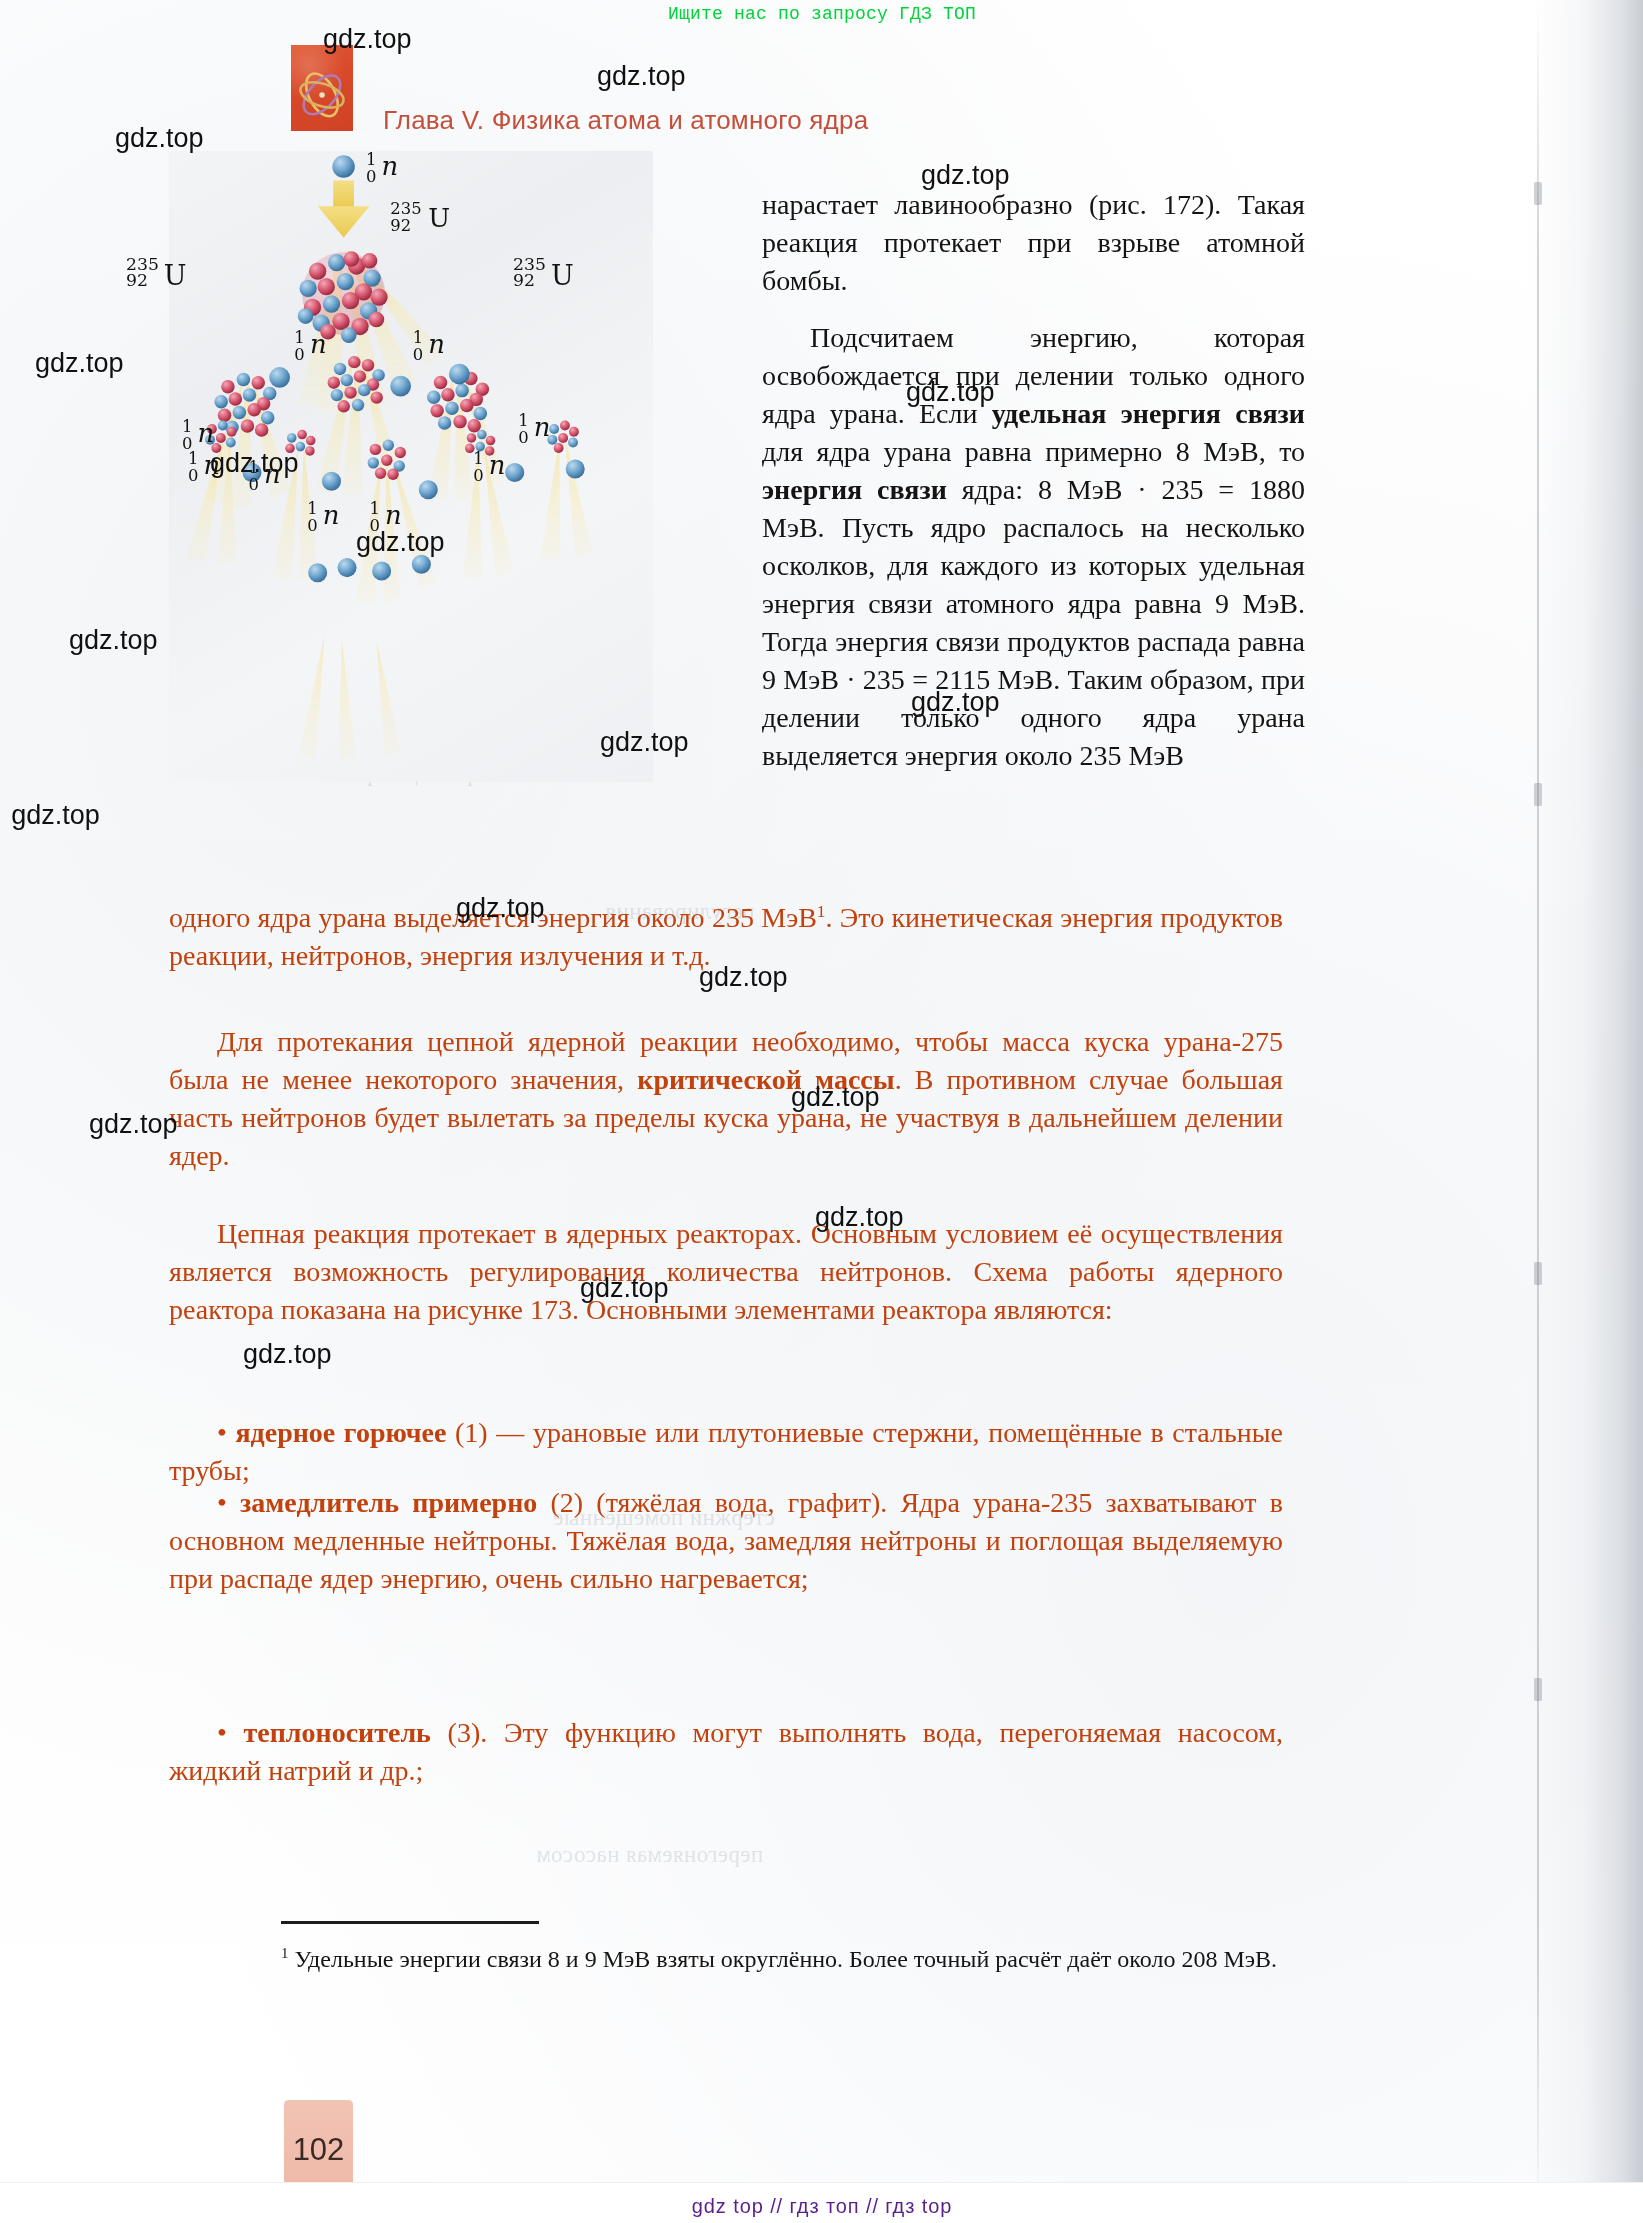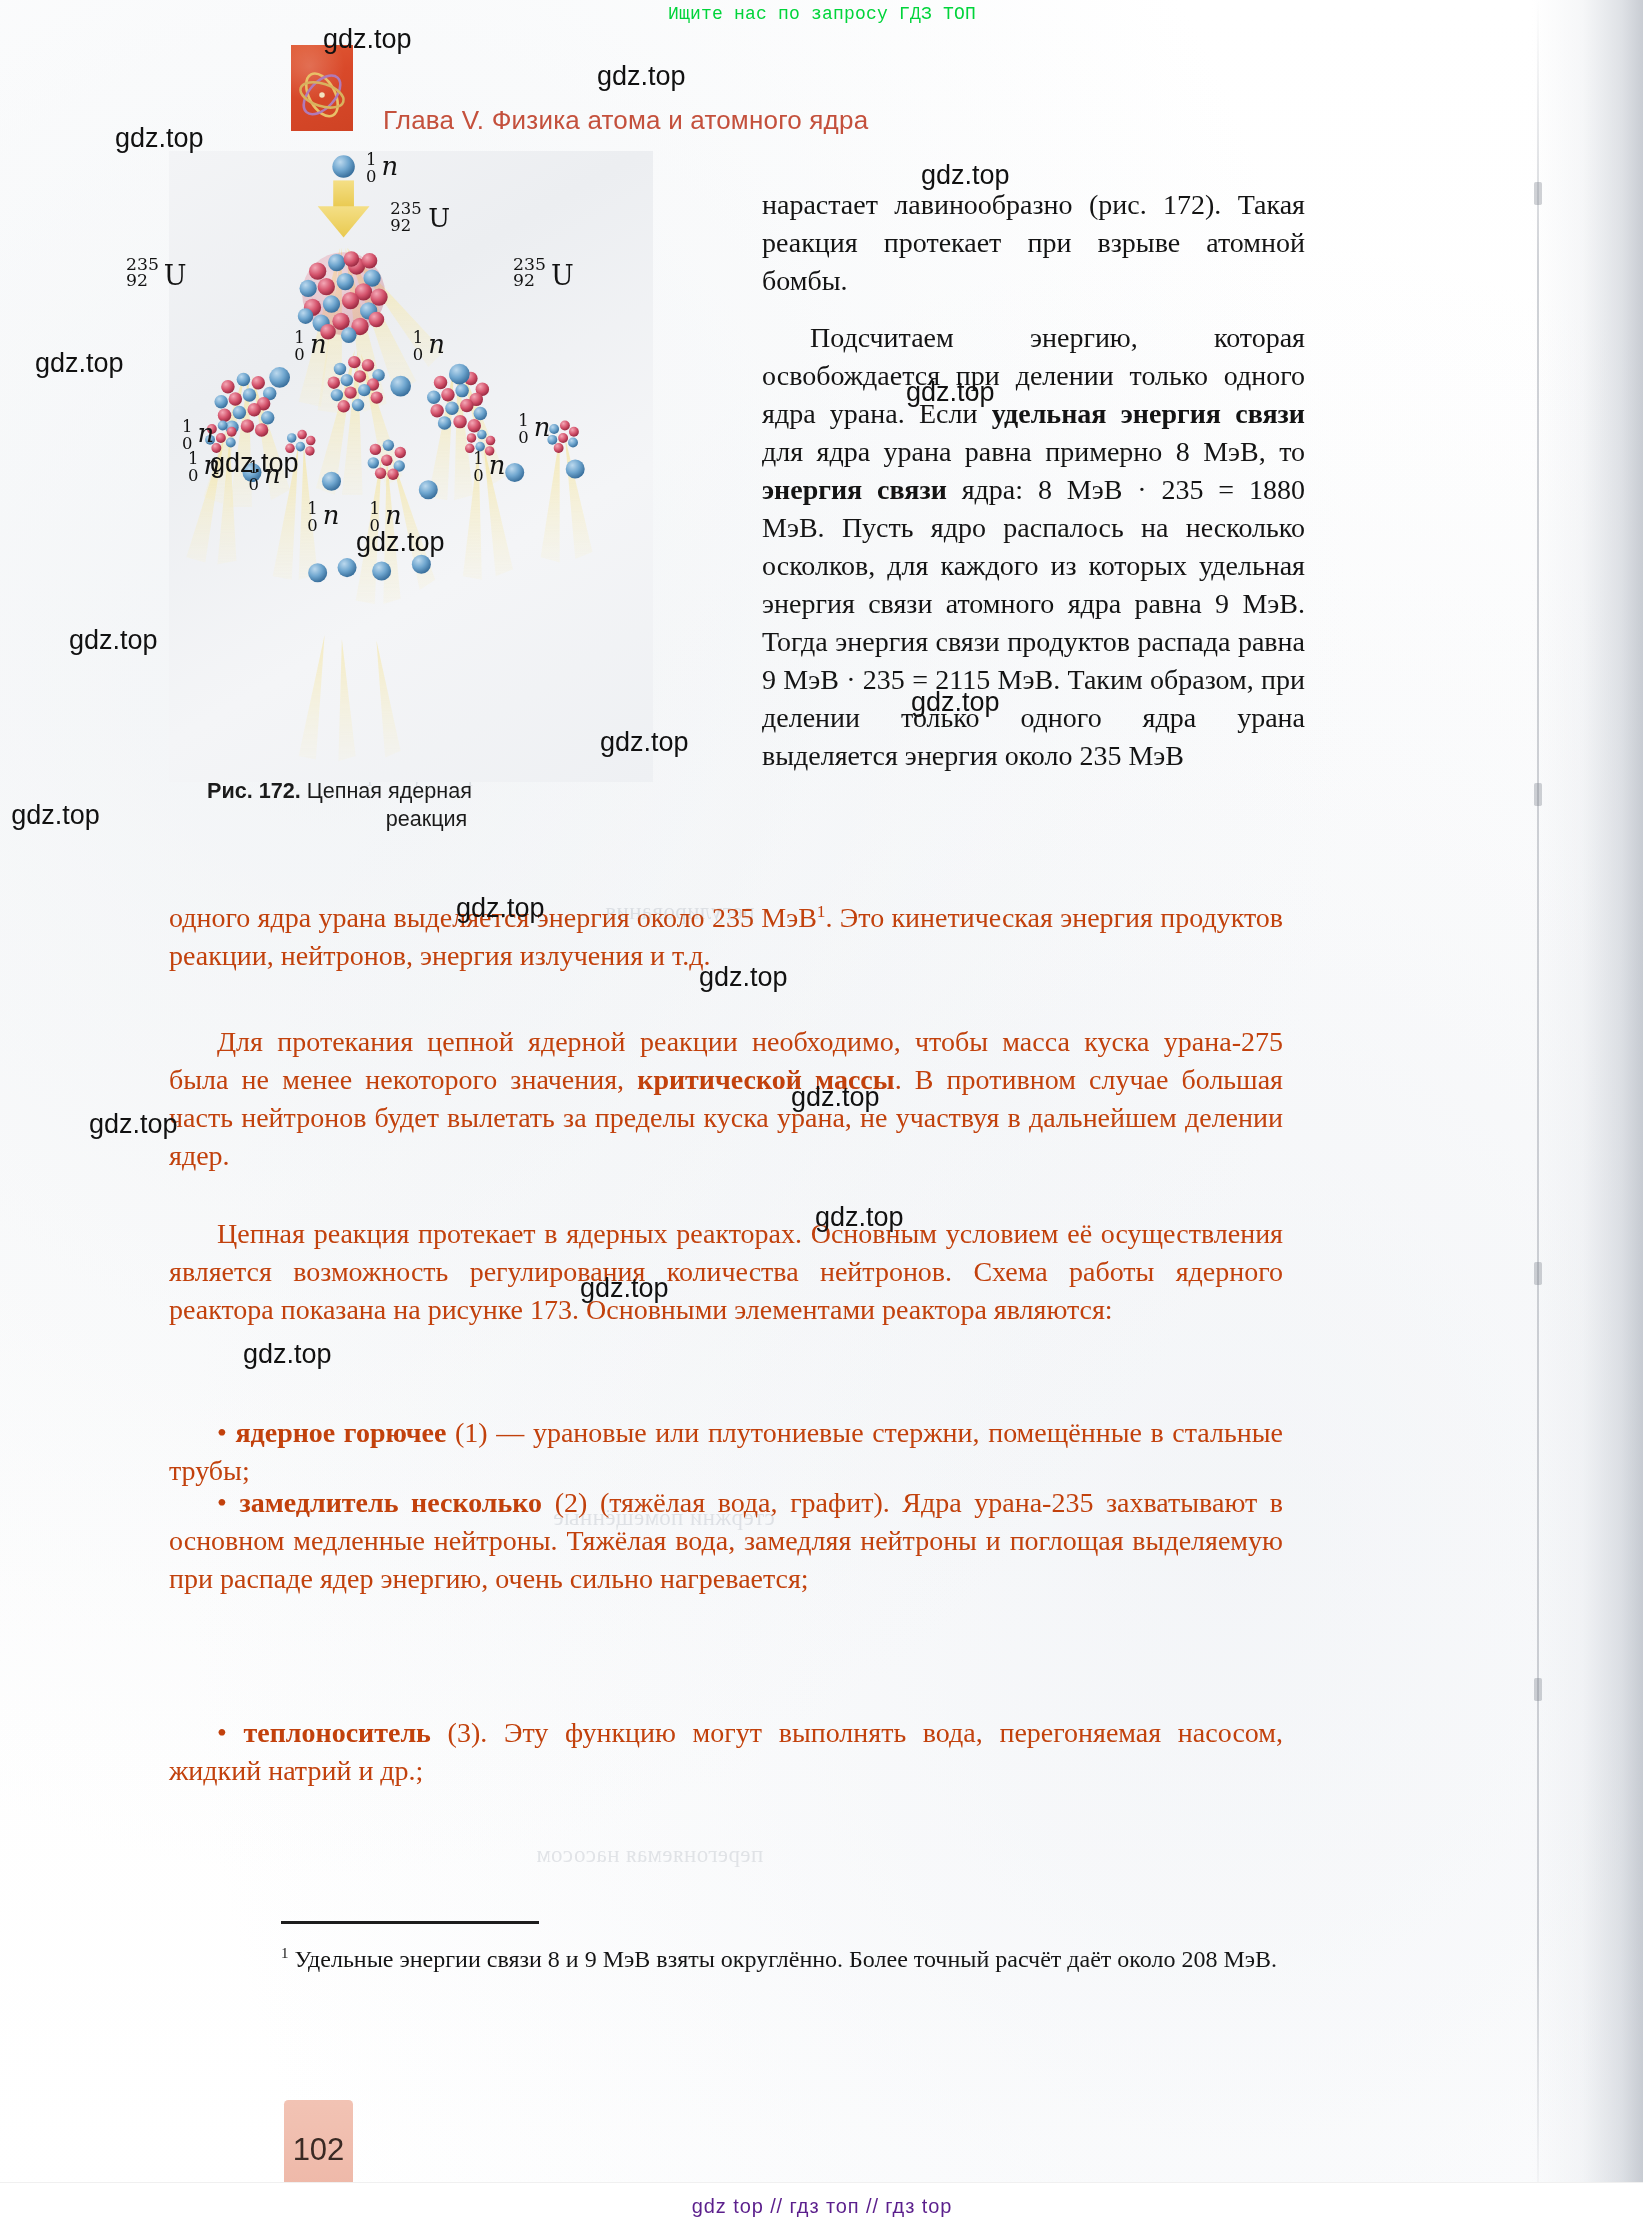--- a/index.html
+++ b/index.html
@@ -419,25 +419,20 @@
       <span>235</span><br><span>92</span>
     </div>
     <div style="position:absolute;left:-5.2px;top:109px;font-family:'DejaVu Serif',serif;font-size:27px;color:#131313;">U</div>
 
     <div style="position:absolute;left:344px;top:105px;font-family:'DejaVu Serif',serif;font-size:17.3px;line-height:16.4px;color:#131313;">
       <span>235</span><br><span>92</span>
     </div>
     <div style="position:absolute;left:382px;top:109px;font-family:'DejaVu Serif',serif;font-size:27px;color:#131313;">U</div>
   </div>
 
-  <div class="fig-caption">
-    <span class="ln1"><b>Рис. 172.</b>
-      <span>Цепная ядерная</span></span>
-    <span class="ln2">реакция</span>
-  </div>
 
   <div class="col-right">
     <p><span>нарастает лавинообразно (рис. 172). Такая реакция протекает при взрыве атомной бомбы.</span></p>
     <p class="ind" style="margin-top:19px;">
       <span>Подсчитаем энергию, которая освобождается при делении только одного ядра урана. Если </span><b>удельная энергия связи</b><span> для ядра урана равна примерно 8 МэВ, то </span><b>энергия связи</b><span> ядра: 8 МэВ · 235 = 1880 МэВ. Пусть ядро распалось на несколько осколков, для каждого из которых удельная энергия связи атомного ядра равна 9 МэВ. Тогда энергия связи продуктов распада равна 9 МэВ · 235 = 2115 МэВ. Таким образом, при делении только одного ядра урана выделяется энергия около 235 МэВ</span>
     </p>
   </div>
 
   <div class="full" style="top:899px;">
     <p>
@@ -459,21 +454,21 @@
   <div class="full" style="top:1414px;">
     <p class="ind">
       <span>•</span>
       <b>ядерное горючее</b><span> (1) — урановые или плутониевые стержни, помещённые в стальные трубы;</span>
     </p>
   </div>
 
   <div class="full" style="top:1484px;">
     <p class="ind">
       <span>•</span>
-      <b>замедлитель несколько</b><span> (2) (тяжёлая вода, графит). Ядра урана-235 захватывают в основном медленные нейтроны. Тяжёлая вода, замедляя нейтроны и поглощая выделяемую при распаде ядер энергию, очень сильно нагревается;</span>
+      <b>замедлитель примерно</b><span> (2) (тяжёлая вода, графит). Ядра урана-235 захватывают в основном медленные нейтроны. Тяжёлая вода, замедляя нейтроны и поглощая выделяемую при распаде ядер энергию, очень сильно нагревается;</span>
     </p>
   </div>
 
   <div class="full" style="top:1714px;">
     <p class="ind">
       <span>•</span>
       <b>теплоноситель</b><span> (3). Эту функцию могут выполнять вода, перегоняемая насосом, жидкий натрий и др.;</span>
     </p>
   </div>
 

